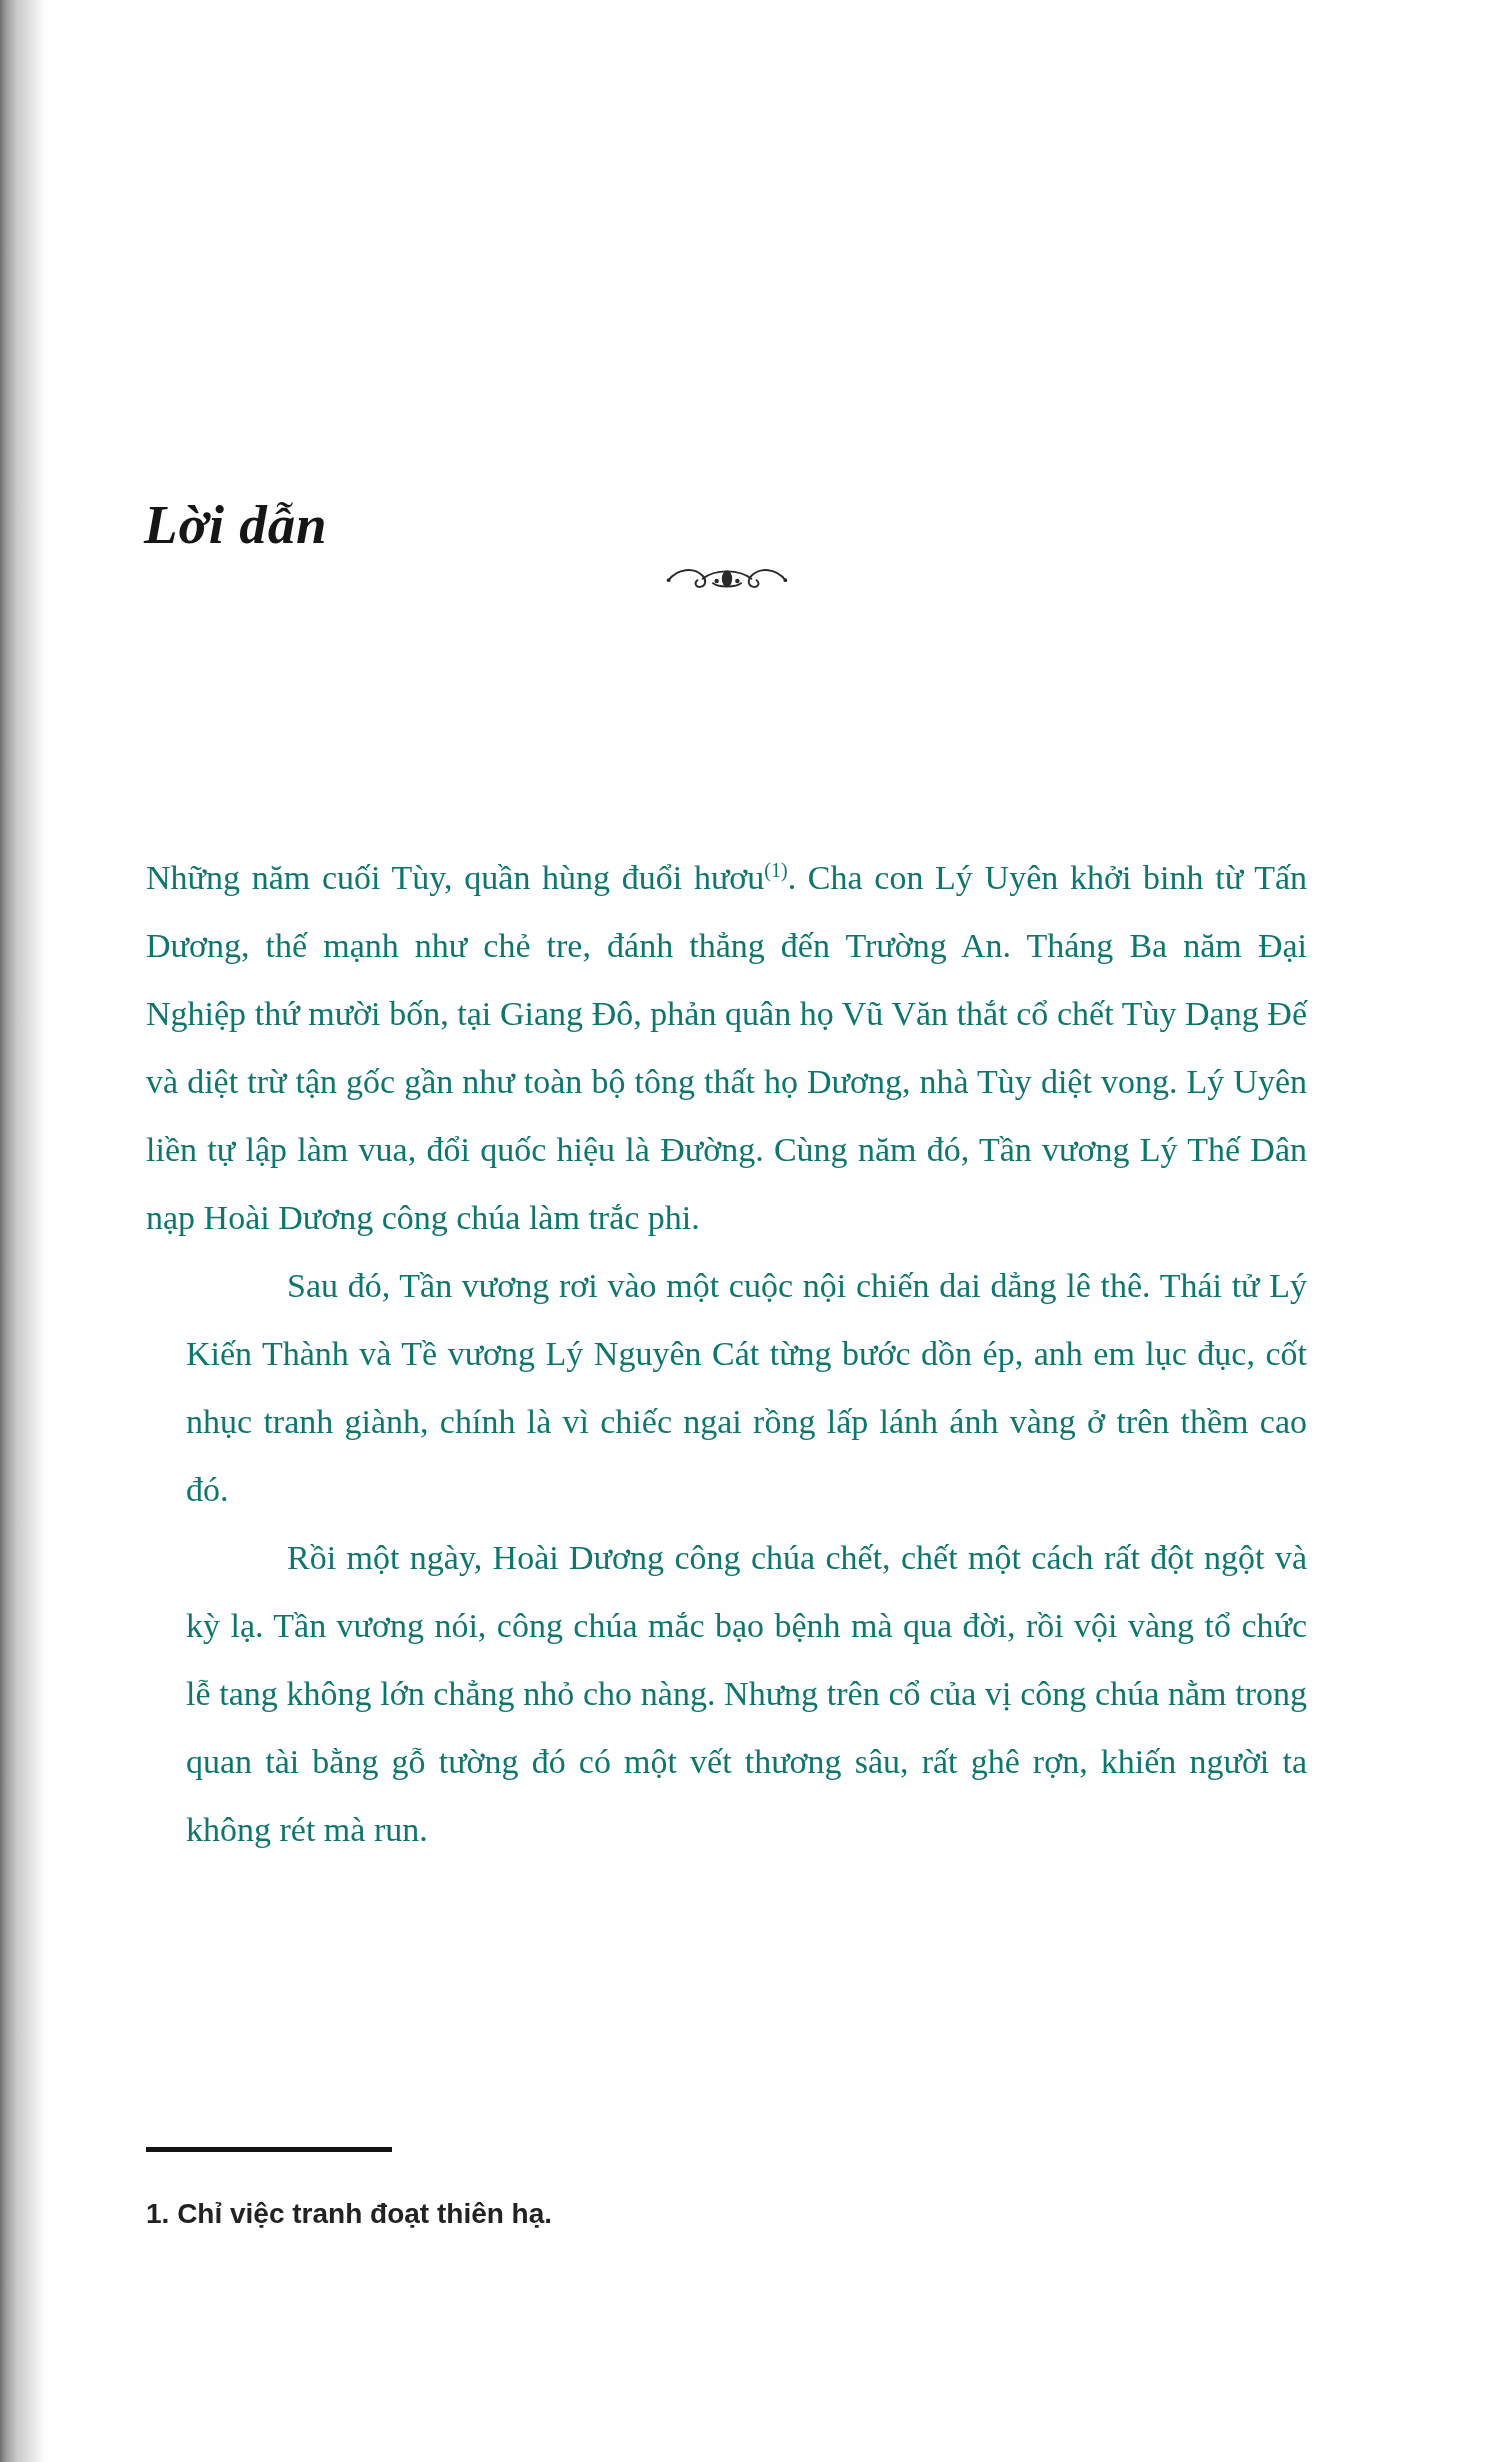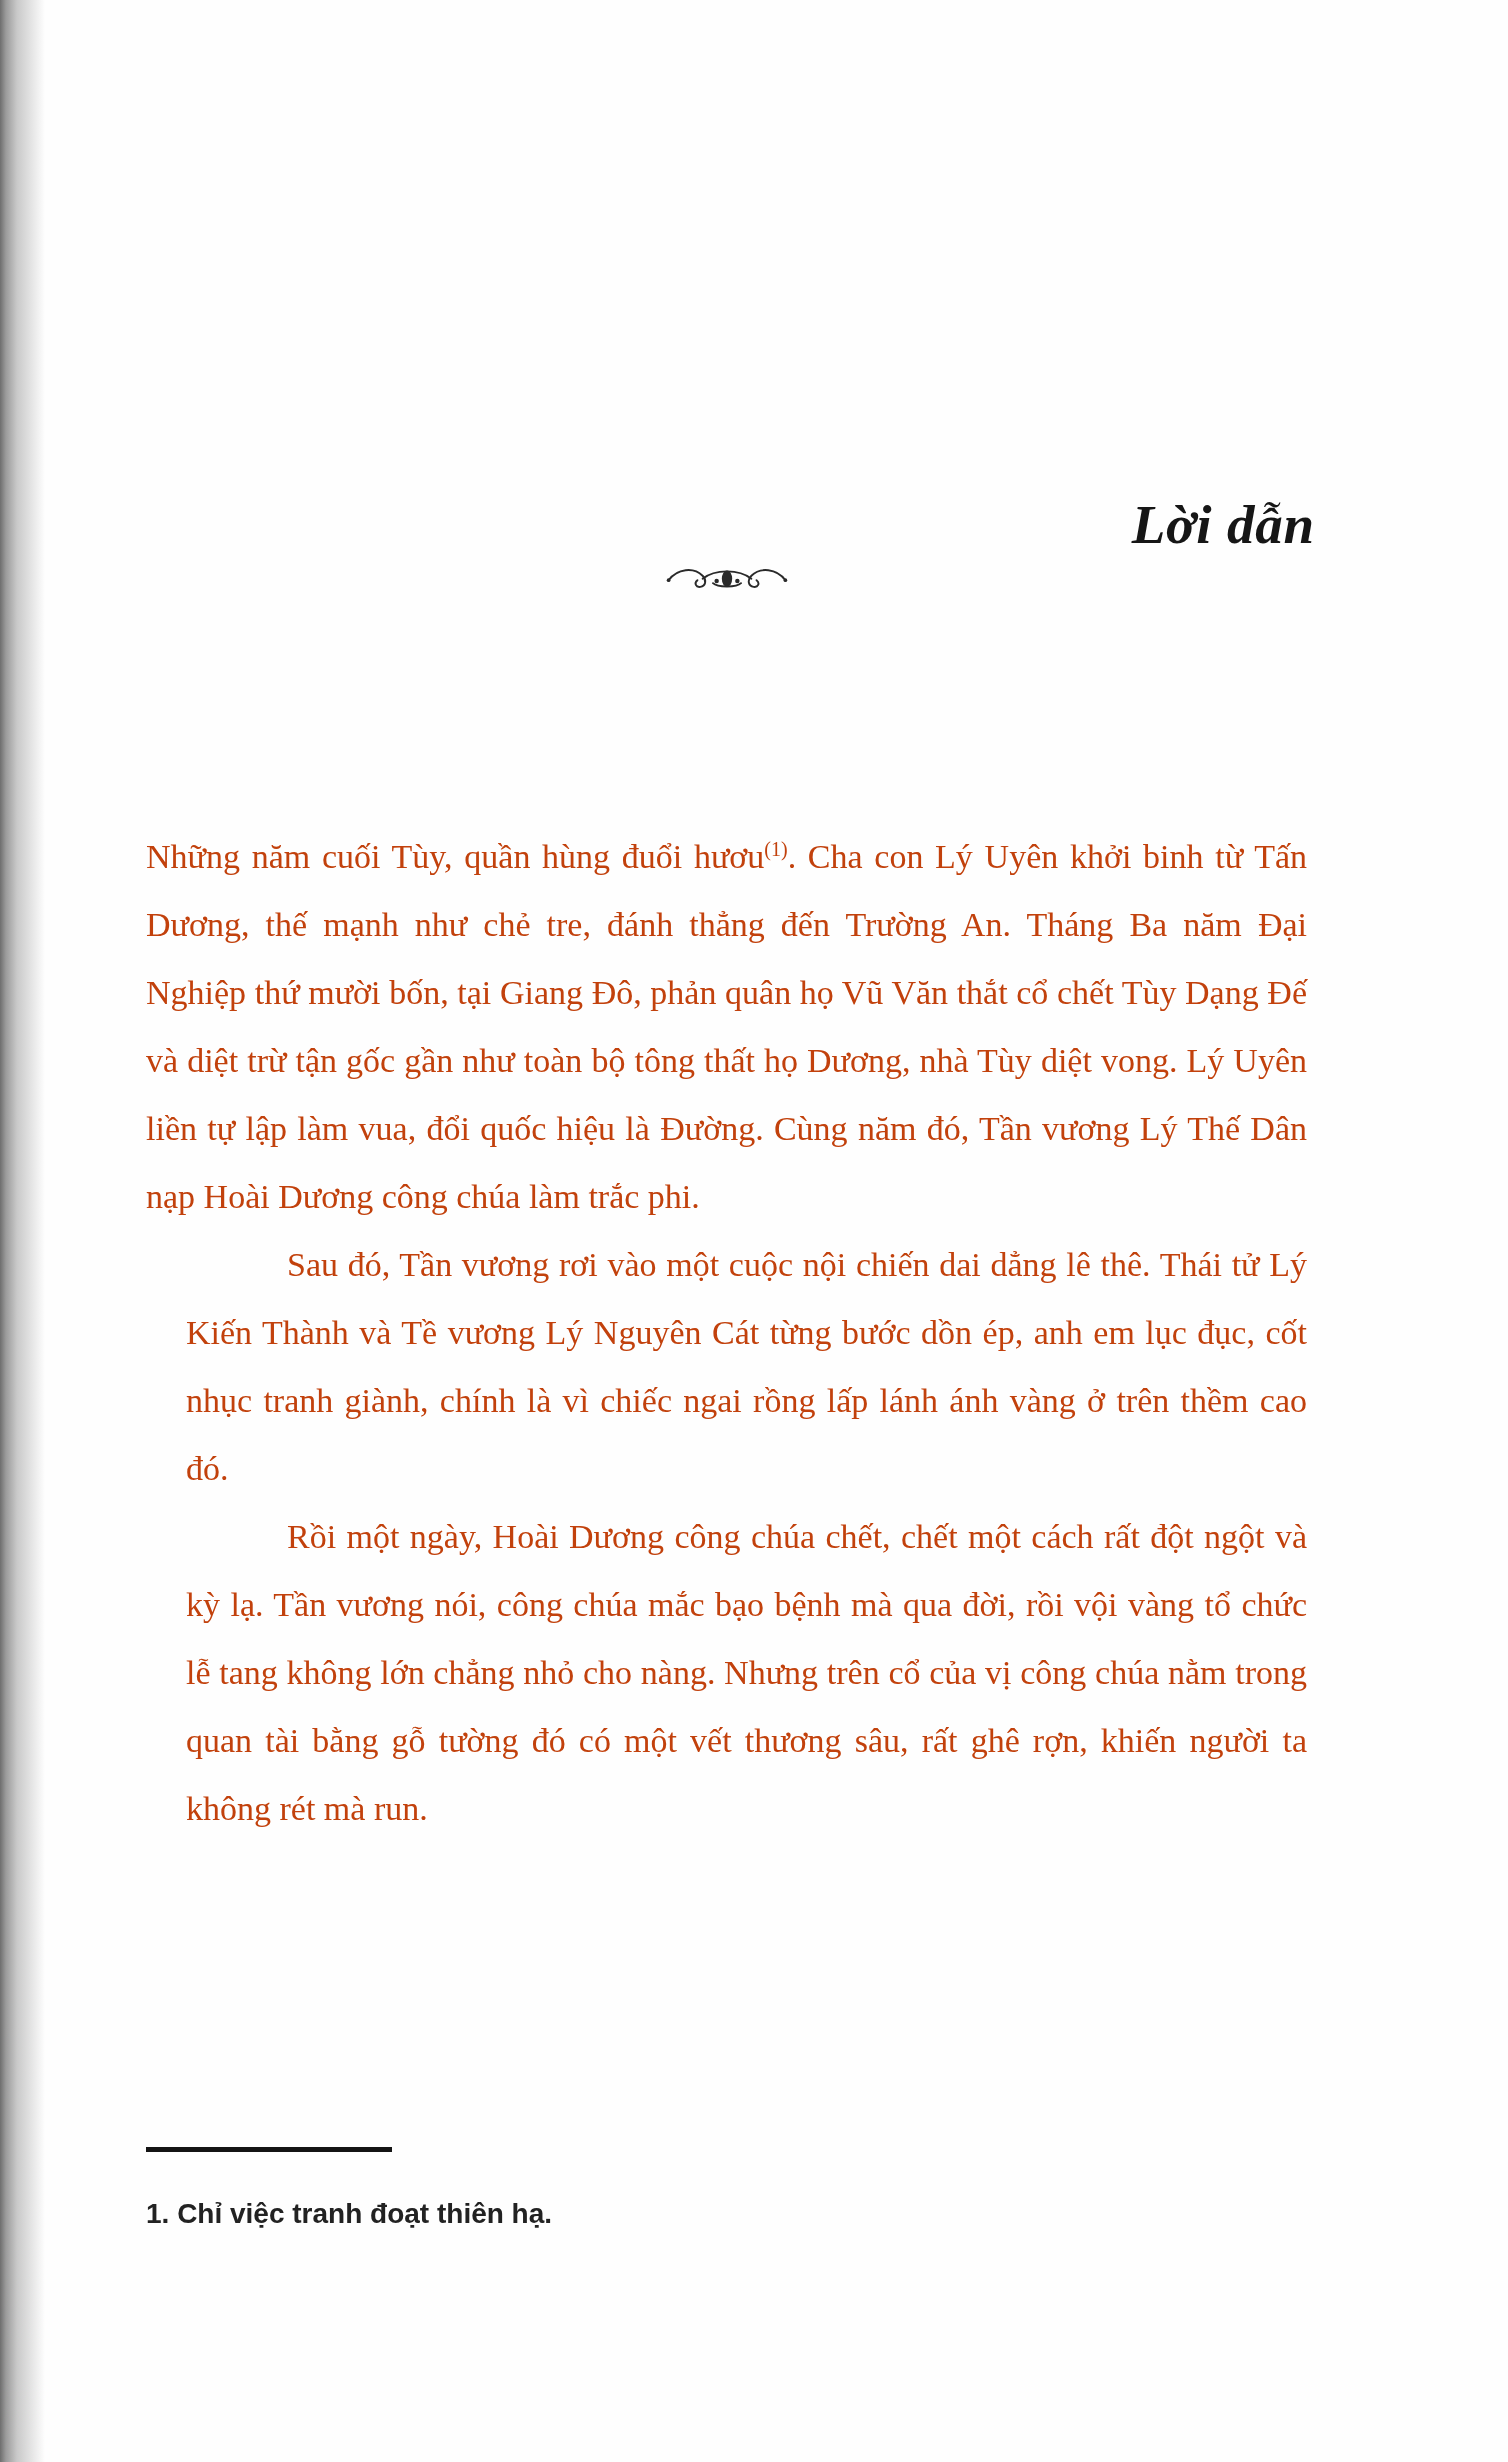--- a/index.html
+++ b/index.html
@@ -23,49 +23,49 @@
     width: 45px;
     background: linear-gradient(90deg,
       #6e6e6e 0px,
       #9b9b9b 5.9px,
       #c9c9c9 17px,
       rgba(255,255,255,0) 45px);
   }
   .page-title {
     position: absolute;
     top: 458px;
-    left: 154px;
+    left: 144px;
     width: 1161px;
-    text-align: right;
+    text-align: left;
     font-size: 55px;
     line-height: 1.1;
     font-style: italic;
     font-weight: 600;
     letter-spacing: 0.8px;
     color: #161616;
   }
   .ornament-wrap {
     position: absolute;
     top: 561px;
     left: 146px;
     width: 1161px;
     text-align: center;
   }
   .ornament-wrap svg {
     display: inline-block;
   }
   .body-text {
     position: absolute;
-    top: 823px;
+    top: 844px;
     left: 146px;
     width: 1161px;
     font-size: 34px;
     line-height: 68px;
     text-align: justify;
-    color: #c2410c;
+    color: #0f766e;
   }
   .body-text p {
     margin: 0;
   }
   .body-text p.indent {
     text-indent: 101px;
     margin-left: 40px;
   }
   .body-text sup {
     font-size: 20px;

